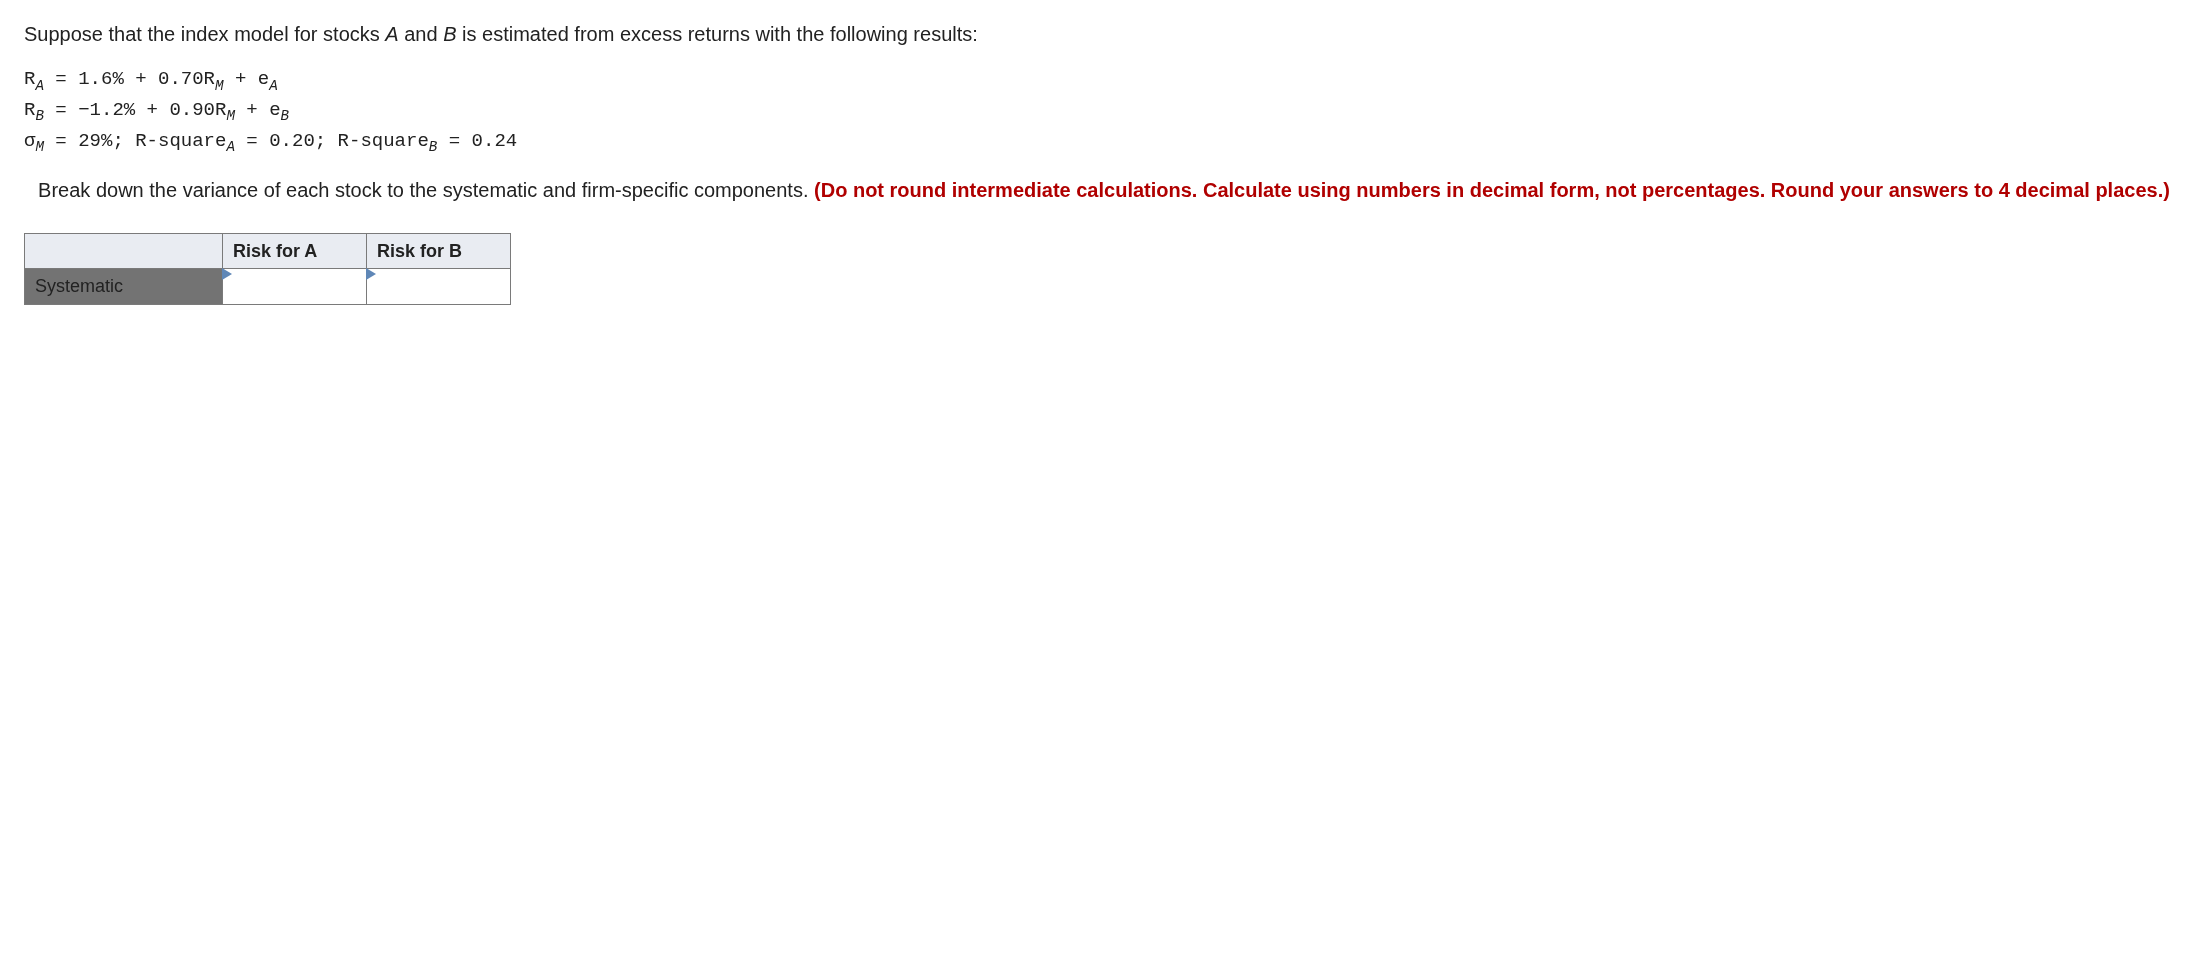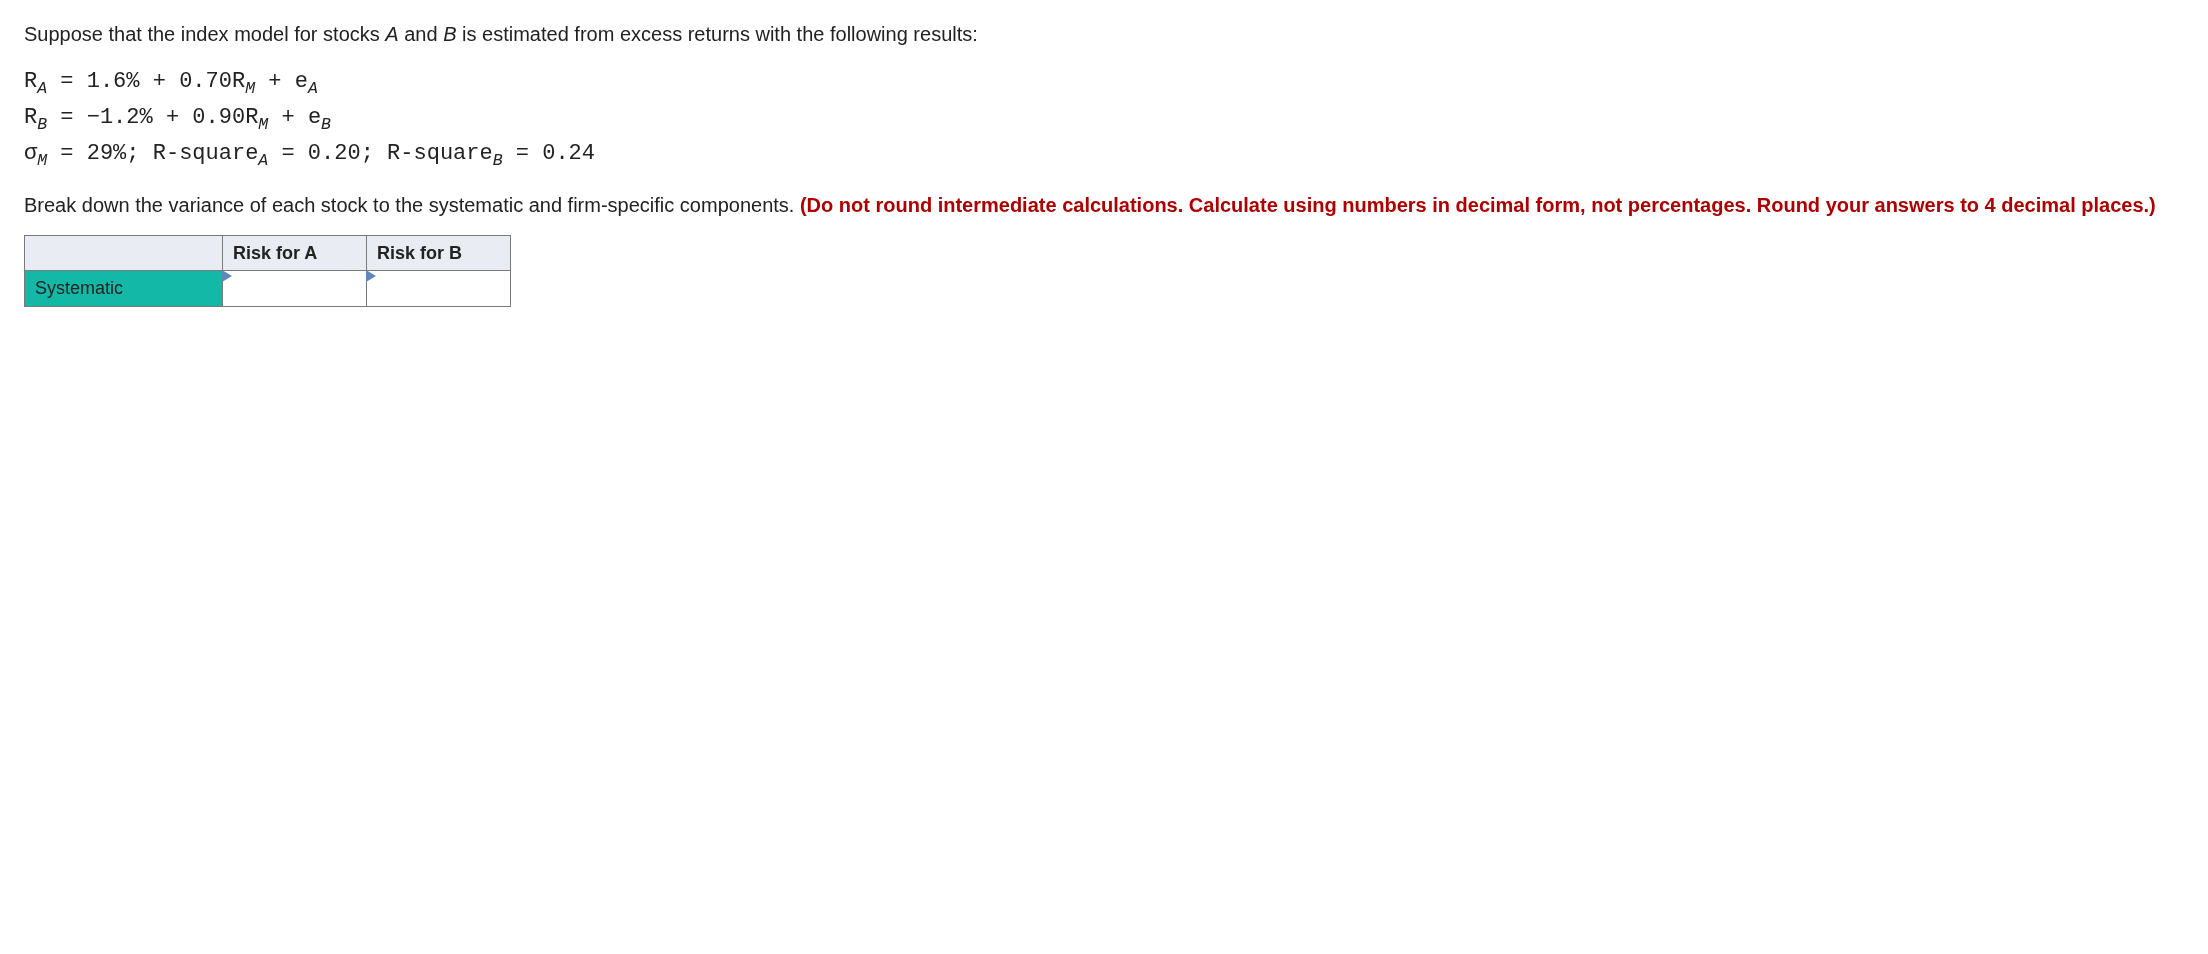--- a/index.html
+++ b/index.html
@@ -10,34 +10,35 @@
     color: #222;
     background: #fff;
     line-height: 1.45;
   }
   .intro {
     margin-bottom: 16px;
   }
   .ital { font-style: italic; }
   .equations {
     font-family: "Courier New", Courier, monospace;
-    font-size: 22px;
+    font-size: 19px;
     line-height: 1.55;
     margin-bottom: 18px;
   }
   .equations .line { white-space: nowrap; }
   .sub {
     font-style: italic;
     font-size: 0.75em;
     vertical-align: sub;
     position: relative;
     top: 0.05em;
   }
   .instr {
-    margin-bottom: 15px;
+    margin-bottom: 28px;
+    text-align: center;
   }
   .red { color: #b00000; font-weight: bold; }
 
   table.answer {
     border-collapse: collapse;
     font-size: 18px;
   }
   table.answer th, table.answer td {
     border: 1px solid #7a7a7a;
     padding: 4px 10px;
@@ -51,21 +52,21 @@
     text-align: left;
   }
   table.answer th.rowhdr-blank {
     background: #e9ecf2;
     width: 198px;
   }
   table.answer th.colhdr {
     width: 144px;
   }
   table.answer td.rowlabel {
-    background: #14b8a6;
+    background: #737373;
     width: 198px;
     font-weight: normal;
   }
   td.input-cell {
     position: relative;
     background: #fff;
     padding: 0;
     border: 1px solid #5f87b7;
   }
   td.input-cell .tri {

